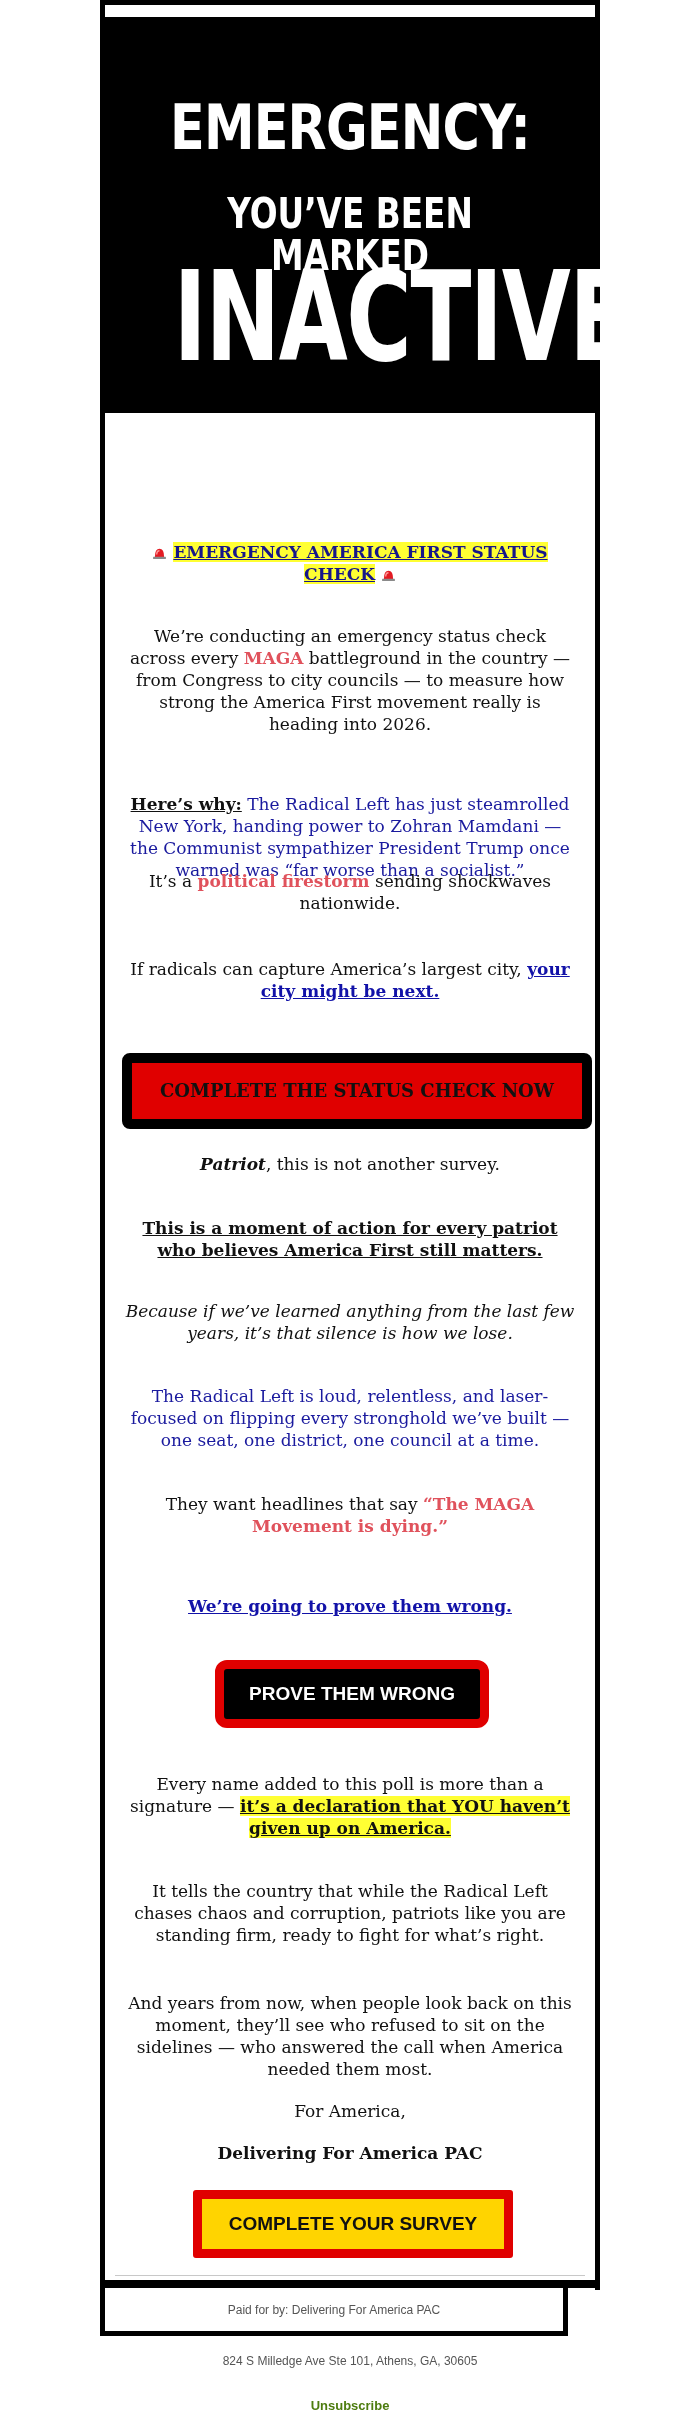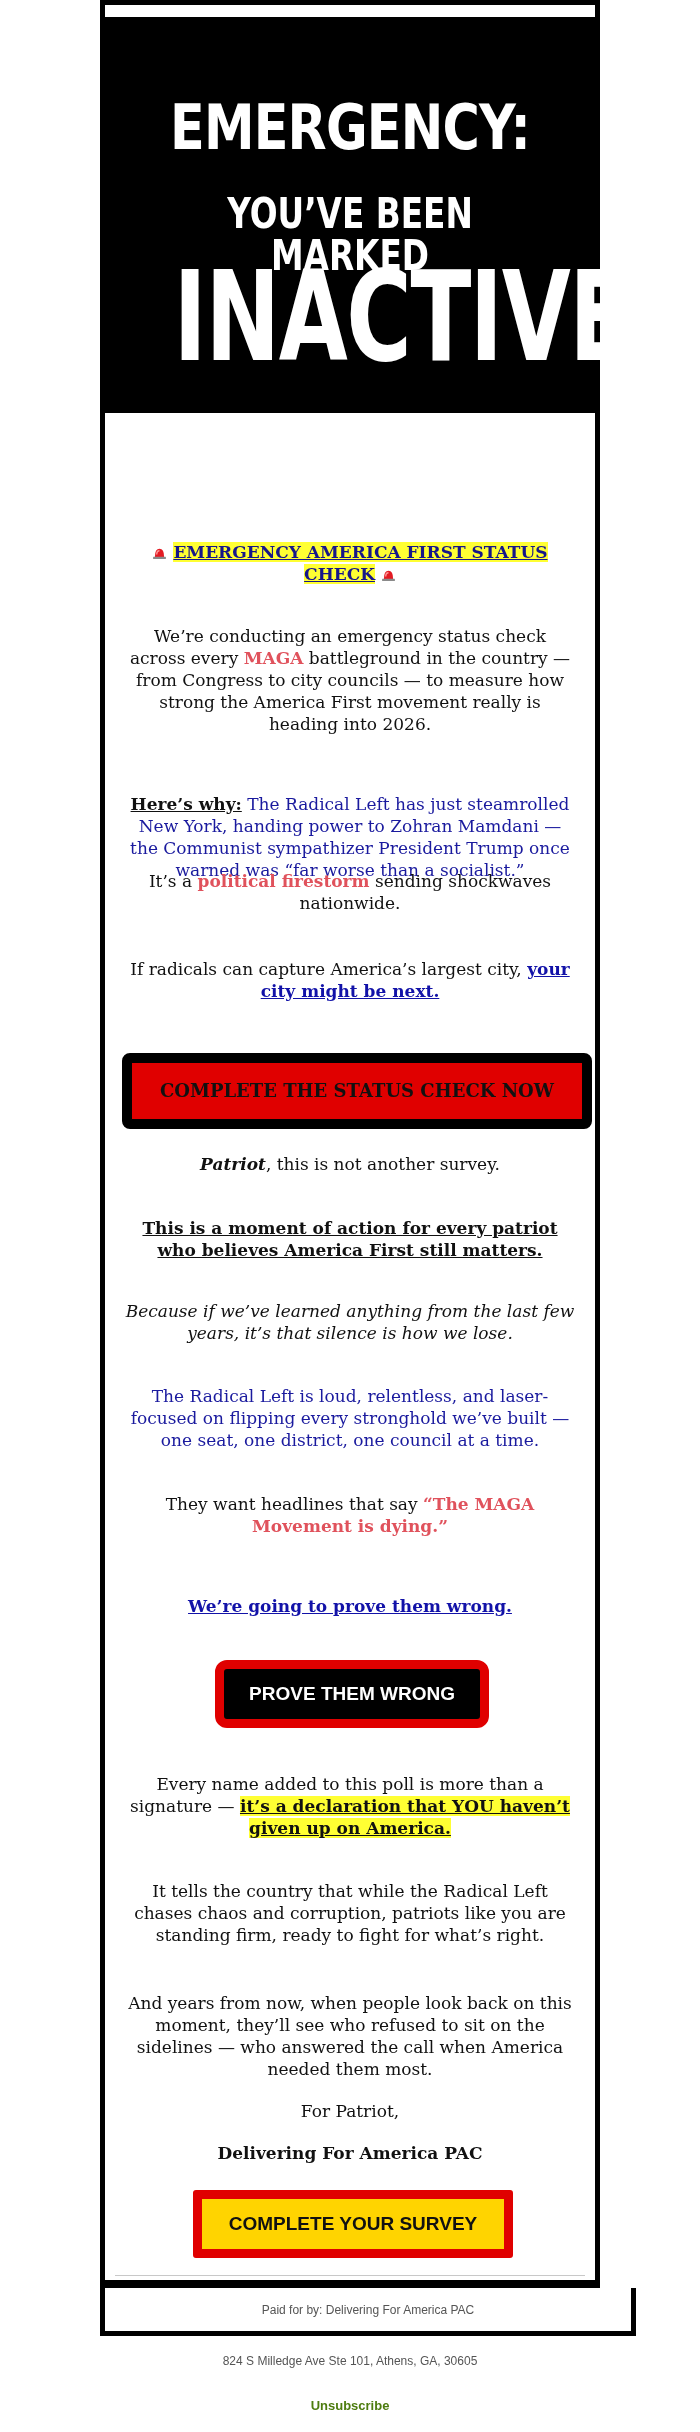--- a/index.html
+++ b/index.html
@@ -49,21 +49,21 @@
   .btn-survey {
     position: absolute; left: 88px; width: 302px; top: 1675px; height: 50px;
     background: #ffd400; border: 9px solid #e00000; border-radius: 3px; box-sizing: content-box;
     display: flex; align-items: center; justify-content: center;
     font-family: "Liberation Sans", "DejaVu Sans", sans-serif; font-weight: bold; font-size: 19px; color: #111;
   }
   .sep { position: absolute; left: 10px; width: 470px; top: 1765px; height: 1px; background: #c8c8c8; }
 
   .footer-bar { position: absolute; left: 100px; top: 2280px; width: 500px; height: 8px; background: #000; }
   .footer-box {
-    position: absolute; left: 100px; top: 2288px; width: 536px; height: 48px; box-sizing: border-box;
+    position: absolute; left: 100px; top: 2288px; width: 468px; height: 48px; box-sizing: border-box;
     border: 5px solid #000; border-top: none; background: #fff;
     display: flex; align-items: center; justify-content: center;
     font-family: "Liberation Sans", "DejaVu Sans", sans-serif; font-size: 12px; color: #555;
   }
   .address { position: absolute; left: 0; width: 700px; top: 2354px; text-align: center; font-family: "Liberation Sans", "DejaVu Sans", sans-serif; font-size: 12px; color: #555; }
   .unsub { position: absolute; left: 0; width: 700px; top: 2398px; text-align: center; font-family: "Liberation Sans", "DejaVu Sans", sans-serif; font-size: 13px; font-weight: bold; color: #4d7c0f; }
   .unsub span { cursor: pointer; }
 </style>
 </head>
 <body>
@@ -131,21 +131,21 @@
       <div class="btn-prove">PROVE THEM WRONG</div>
 
       <div class="p" style="top:1268px;">
         <span>Every name added to this poll is more than a signature — </span><span class="hl-yellow bold-ul">it’s a declaration that YOU haven’t given up on America.</span>
       </div>
 
       <div class="p" style="top:1375px;">It tells the country that while the Radical Left chases chaos and corruption, patriots like you are standing firm, ready to fight for what’s right.</div>
 
       <div class="p" style="top:1487px;">And years from now, when people look back on this moment, they’ll see who refused to sit on the sidelines — who answered the call when America needed them most.</div>
 
-      <div class="p" style="top:1595px;">For Patriot,</div>
+      <div class="p" style="top:1595px;">For America,</div>
 
       <div class="p" style="top:1637px; font-weight:bold;">Delivering For America PAC</div>
 
       <div class="btn-survey" style="top:1685px;">COMPLETE YOUR SURVEY</div>
 
       <div class="sep" style="top:1770px;"></div>
     </div>
   </div>
 </div>
 

